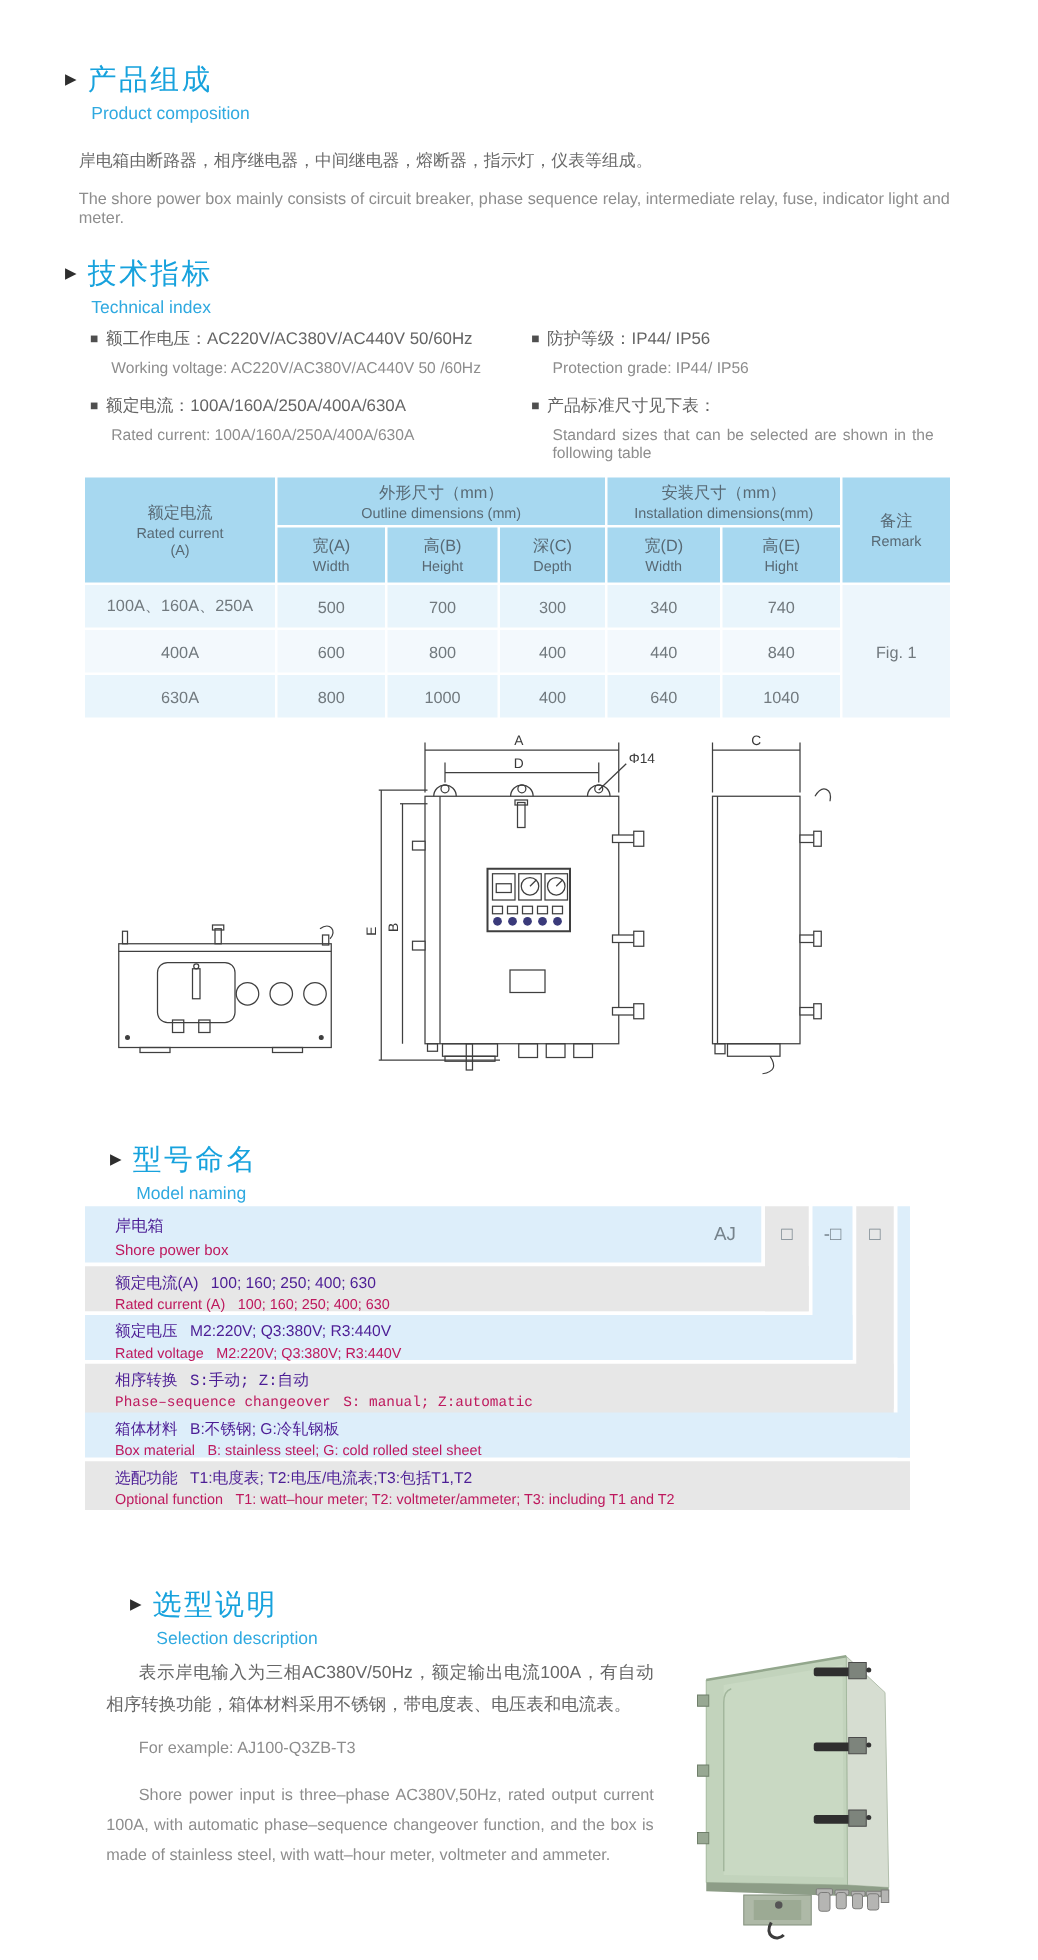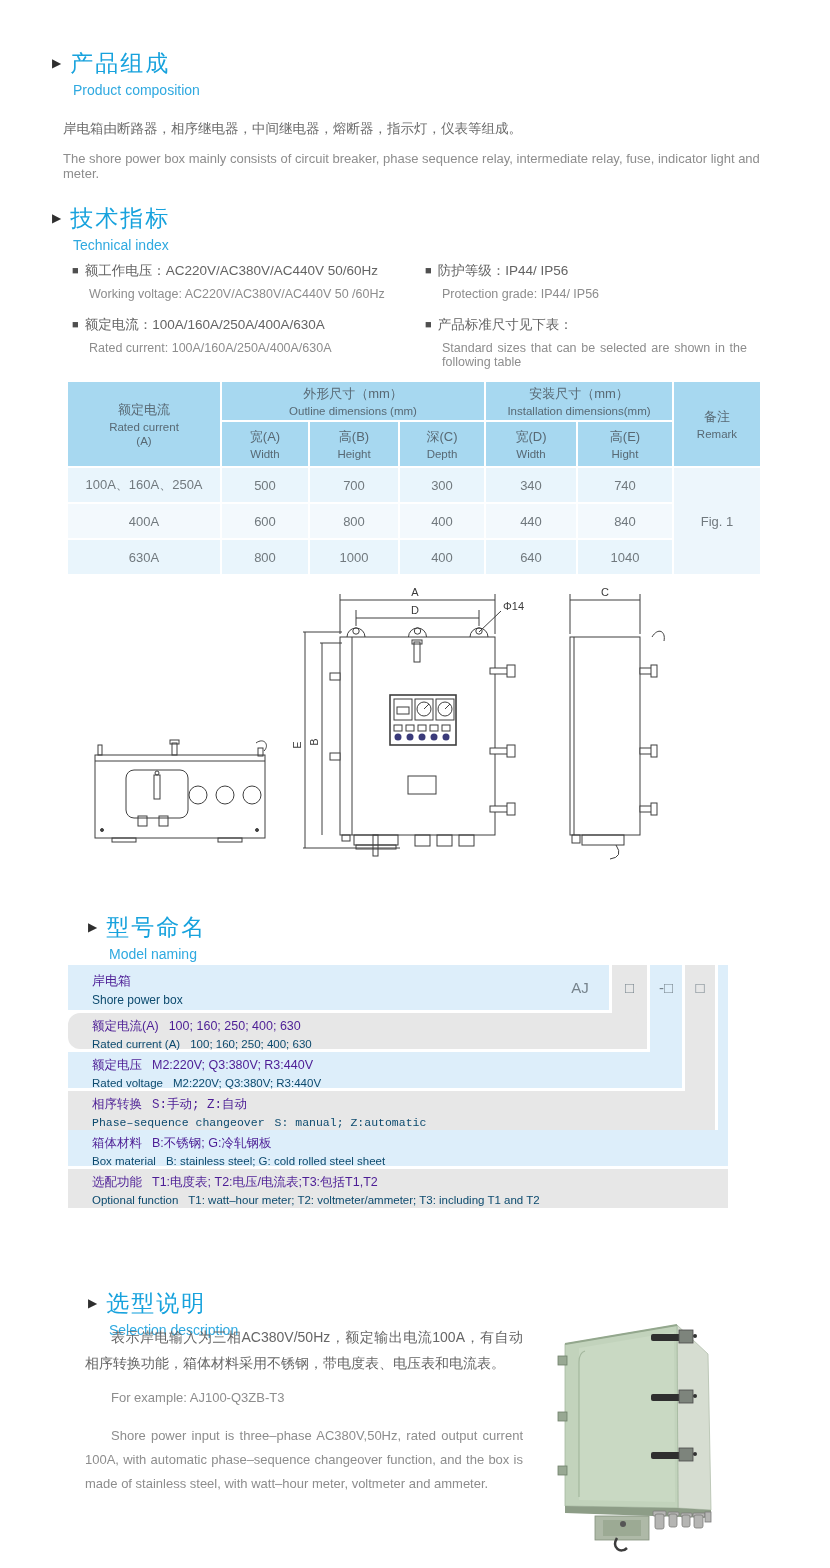--- a/index.html
+++ b/index.html
@@ -24,21 +24,21 @@
   .hc{background:#a7d8f0;color:#586974;}
   .hc .l1{font-size:13px;} .hc .l2{font-size:11.5px;margin-top:2px;}
   .bc{background:#e9f5fc;font-size:13px;color:#71797e;}
   .bc.alt{background:#f3f9fd;}
   .bc.rmk{background:#edf6fc;}
   
   #model{position:absolute;left:68px;top:965px;width:660px;height:243px;}
   .band{position:absolute;left:0;box-sizing:border-box;padding:5px 0 0 24px;}
   .blue{background:#ddeefa;} .gray{background:#e7e7e7;}
   .band .l1{font-size:12.5px;color:#4c1d95;white-space:nowrap;}
-  .band .l2{font-size:11.5px;color:#0c4a6e;margin-top:3px;white-space:nowrap;}
+  .band .l2{font-size:11.5px;color:#be185d;margin-top:3px;white-space:nowrap;}
   .band .val{margin-left:10px;}
   .strip{position:absolute;top:0;}
   .code{position:absolute;top:0;height:45px;line-height:45px;text-align:center;
         color:#76838c;font-size:15px;}
   
   .sel-zh{font-size:14px;color:#666;line-height:26px;text-align:justify;margin:0;}
   .sel-en{font-size:13px;color:#8d8d8d;line-height:24px;text-align:justify;margin:0;}
   .indent{text-indent:26px;}
   svg text{font-family:"Liberation Sans","DejaVu Sans",sans-serif;}
 </style>
@@ -278,21 +278,21 @@
 
     <div class="strip gray" style="left:544px;width:35px;height:84px;"></div>
     <div class="strip blue" style="left:582px;width:32px;height:123px;"></div>
     <div class="strip gray" style="left:617px;width:30px;height:162px;"></div>
     <div class="strip blue" style="left:650px;width:10px;height:201px;"></div>
 
     <div class="band blue" style="top:0;height:45px;width:541px;padding-top:7px;">
       <div class="l1" style="font-size:13px;">岸电箱</div>
       <div class="l2" style="font-size:12px;">Shore power box</div>
     </div>
-    <div class="band gray" style="top:48px;height:36px;width:579px;border-radius:12px;">
+    <div class="band gray" style="top:48px;height:36px;width:579px;">
       <div class="l1"><span>额定电流(A)</span><span class="val">100; 160; 250; 400; 630</span></div>
       <div class="l2"><span>Rated current (A)</span><span class="val">100; 160; 250; 400; 630</span></div>
     </div>
     <div class="band blue" style="top:87px;height:36px;width:614px;">
       <div class="l1"><span>额定电压</span><span class="val">M2:220V;  Q3:380V;  R3:440V</span></div>
       <div class="l2"><span>Rated voltage</span><span class="val">M2:220V;  Q3:380V;  R3:440V</span></div>
     </div>
     <div class="band gray" style="top:126px;height:43px;width:647px;font-family:Liberation Mono, monospace;">
       <div class="l1"><span>相序转换</span><span class="val">S:手动; Z:自动</span></div>
       <div class="l2"><span>Phase–sequence changeover</span><span class="val">S: manual;  Z:automatic</span></div>
@@ -305,21 +305,21 @@
       <div class="l1"><span>选配功能</span><span class="val">T1:电度表;  T2:电压/电流表;T3:包括T1,T2</span></div>
       <div class="l2"><span>Optional function</span><span class="val">T1: watt–hour meter; T2: voltmeter/ammeter; T3: including T1 and T2</span></div>
     </div>
 
     <div class="code" style="left:486px;width:52px;">AJ</div>
     <div class="code" style="left:544px;width:35px;">□</div>
     <div class="code" style="left:580px;width:36px;">-□</div>
     <div class="code" style="left:617px;width:30px;">□</div>
   </div>
 
-  <div class="abs" style="left:88px;top:1268px;width:480px;margin-top:20px;">
+  <div class="abs" style="left:104px;top:1268px;width:480px;">
     <div>
       <span class="tri">▶</span><h2 class="t-zh">选型说明</h2>
     </div>
     <div class="sub">Selection description</div>
   </div>
 
   <div class="abs" style="left:85px;top:1322px;width:438px;">
     <p class="sel-zh indent" style="margin-top:2px;">表示岸电输入为三相AC380V/50Hz，额定输出电流100A，有自动相序转换功能，箱体材料采用不锈钢，带电度表、电压表和电流表。</p>
     <p class="sel-en indent" style="margin-top:10px;">For example: AJ100-Q3ZB-T3</p>
     <p class="sel-en indent" style="margin-top:14px;">Shore power input is three–phase AC380V,50Hz, rated output current 100A, with automatic phase–sequence changeover function, and the box is made of stainless steel, with watt–hour meter, voltmeter and ammeter.</p>

